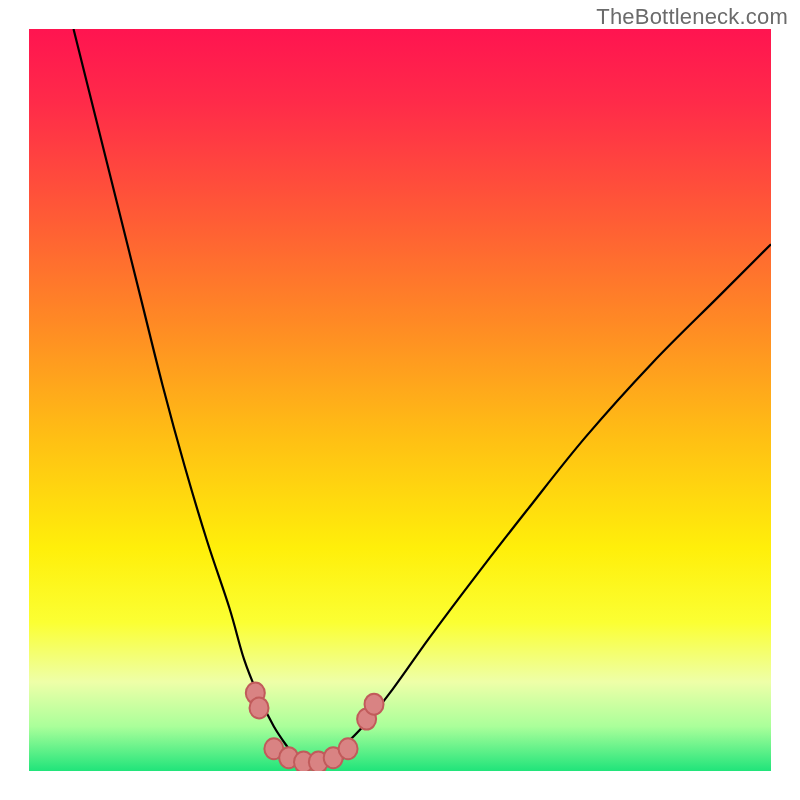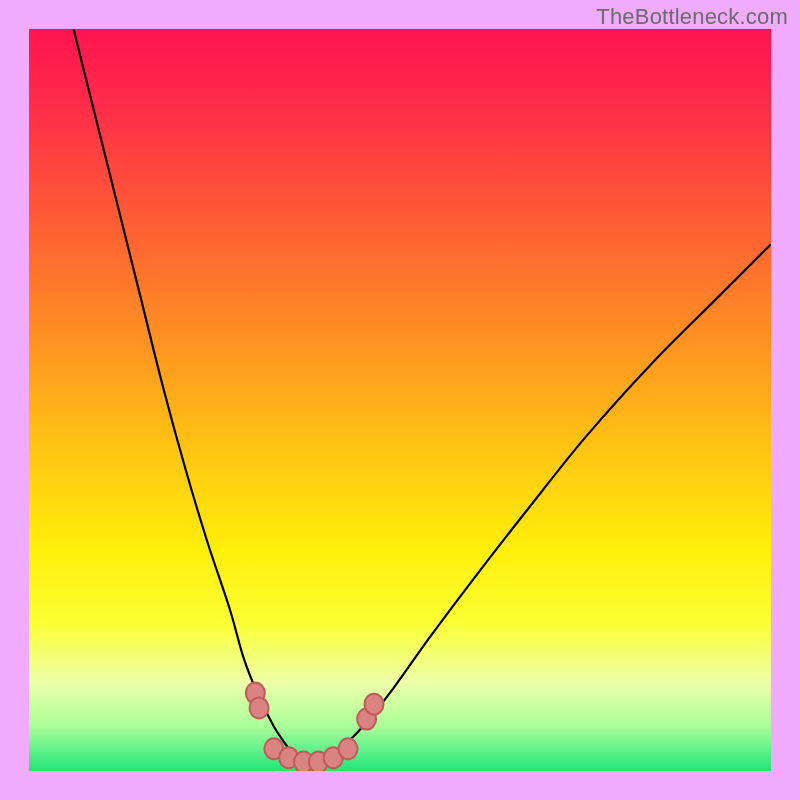--- a/index.html
+++ b/index.html
@@ -10,21 +10,21 @@
     background: #000;
     overflow: hidden;
     font-family: Arial, Helvetica, sans-serif;
   }
   .frame {
     position: absolute;
     top: 0;
     left: 0;
     width: 800px;
     height: 800px;
-    background: #f0abfc;
+    background: #ffffff;
   }
   .plot-area {
     position: absolute;
     top: 29px;
     left: 29px;
     width: 742px;
     height: 742px;
     overflow: hidden;
   }
   .gradient-bg {

